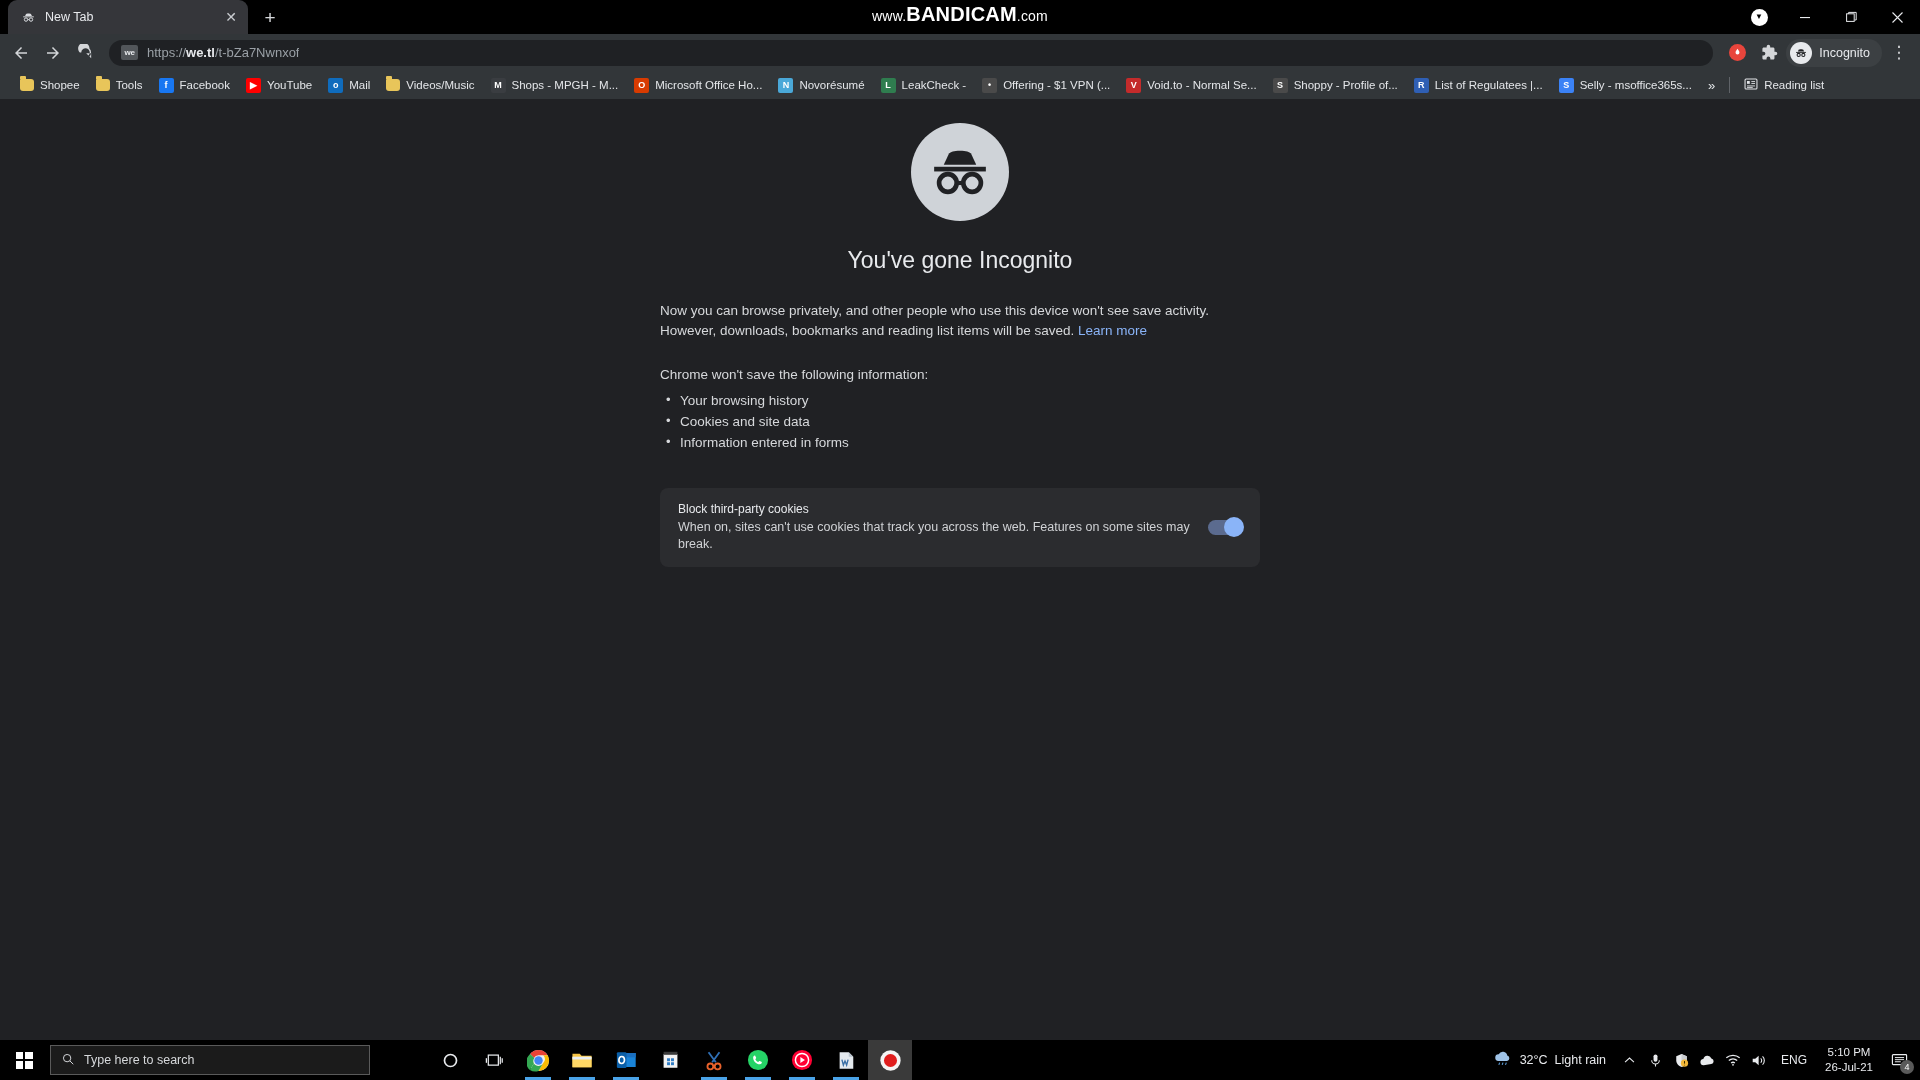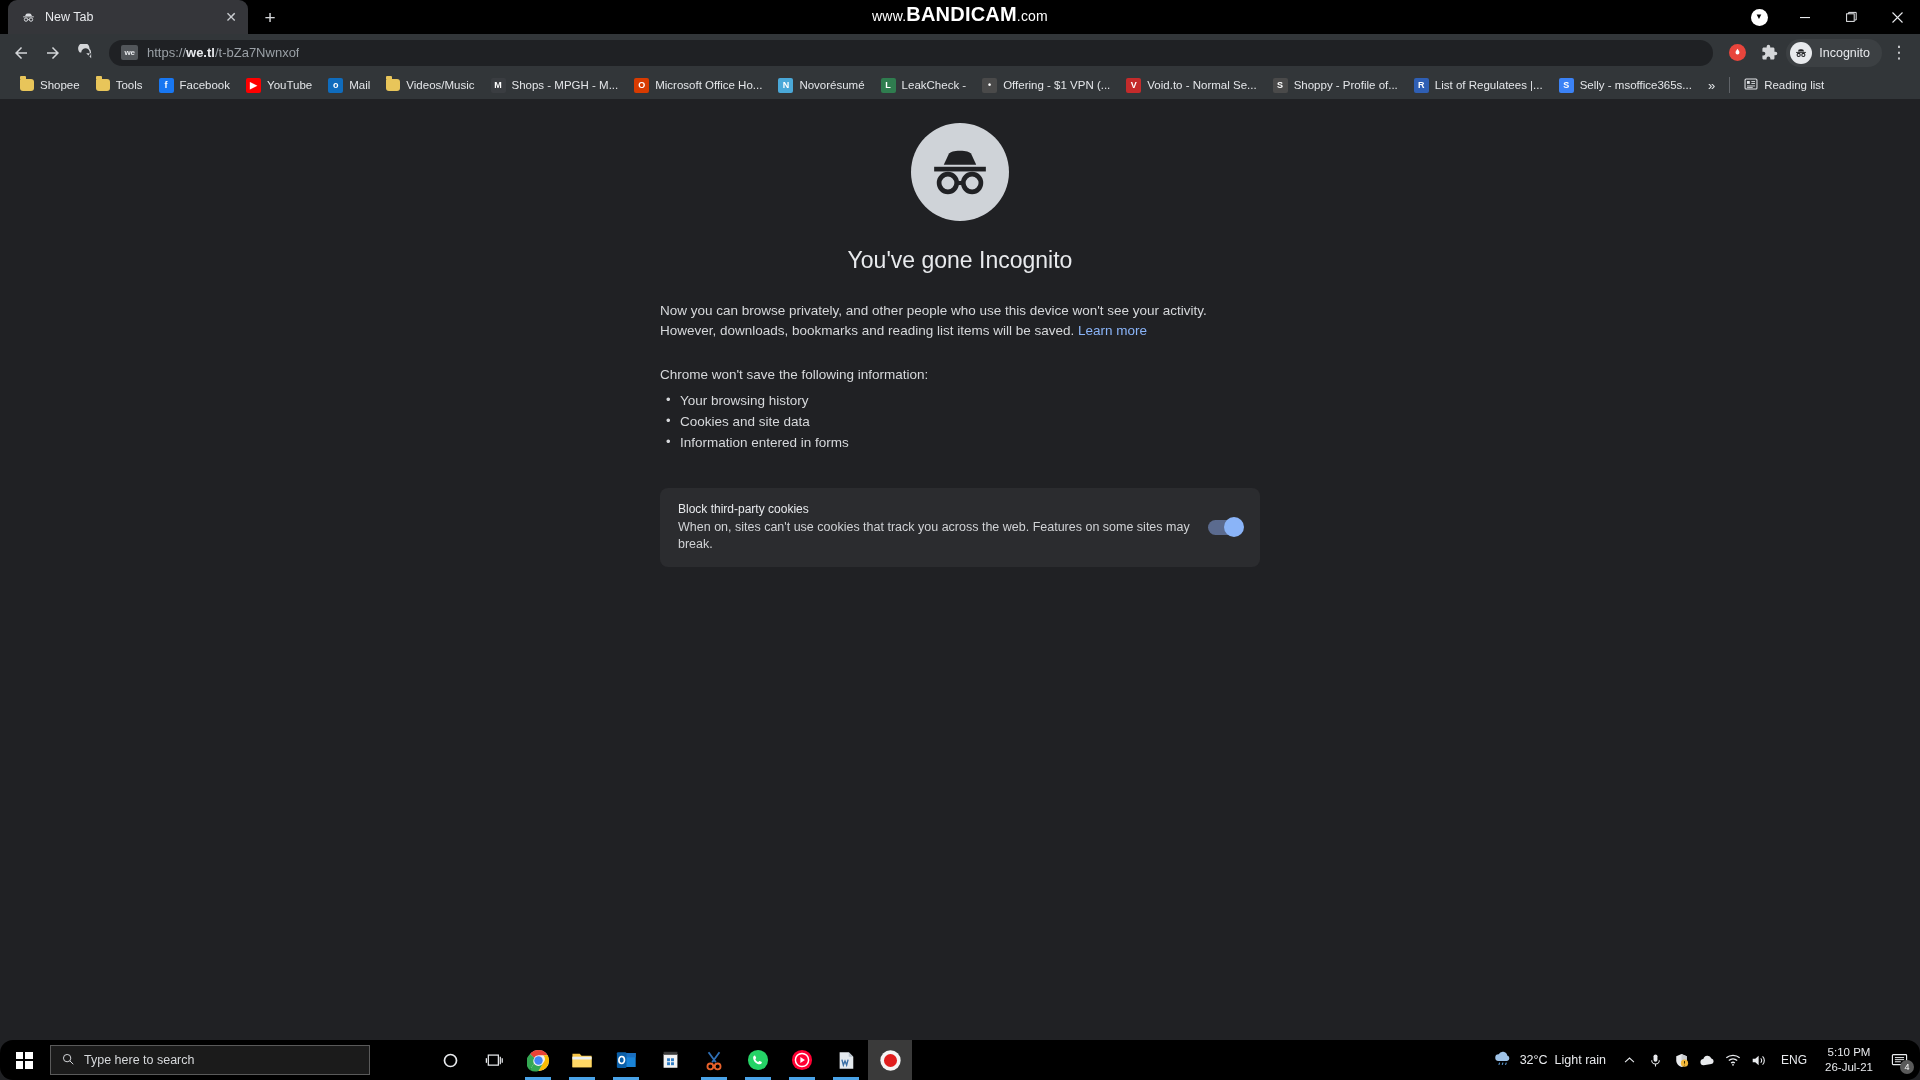--- a/index.html
+++ b/index.html
@@ -159,21 +159,21 @@
     position: relative; flex: none;
   }
   .toggle::after {
     content: ''; position: absolute; right: -2px; top: -3px;
     width: 20px; height: 20px; border-radius: 50%; background: #8ab4f8;
   }
 
   
   .taskbar {
     position: absolute; left: 0; bottom: 0; width: 1920px; height: 40px;
-    background: #000000; display: flex; align-items: center; border-radius: 13px;
+    background: #000000; display: flex; align-items: center;
   }
   .start-btn { width: 48px; height: 40px; display: flex; align-items: center; justify-content: center; }
   .win-logo { width: 17px; height: 17px; display: grid; grid-template-columns: 1fr 1fr; grid-template-rows: 1fr 1fr; gap: 2px; }
   .win-logo i { background: #ffffff; display: block; }
   .tb-search {
     width: 320px; height: 30px; background: #1b1b1b; border: 1px solid #5a5a5a;
     display: flex; align-items: center; gap: 9px; padding: 0 10px; margin-left: 2px;
   }
   .tb-search span { color: #d6d8db; font-size: 12.5px; }
   .tb-icons { display: flex; align-items: center; gap: 0; margin-left: 58px; }
@@ -384,21 +384,21 @@
             <circle cx="7.6" cy="16" r="3.2" fill="none" stroke="#202124" stroke-width="1.7"></circle>
             <circle cx="16.4" cy="16" r="3.2" fill="none" stroke="#202124" stroke-width="1.7"></circle>
             <path d="M10.8 16h2.4" stroke="#202124" stroke-width="1.5"></path>
           </svg>
         </div>
       </div>
 
       <h1 class="ntp-h1">You've gone Incognito</h1>
 
       <p class="ntp-p">
-        <span>Now you can browse privately, and other people who use this device won't see your activity.</span>
+        <span>Now you can browse privately, and other people who use this device won't see save activity.</span>
         <span>However, downloads, bookmarks and reading list items will be saved. </span><a href="#">Learn more</a>
       </p>
 
       <div class="cols">
         <div class="col">
           <h2>Chrome won't save the following information:</h2>
           <ul>
             <li>Your browsing history</li>
             <li>Cookies and site data</li>
             <li>Information entered in forms</li>

